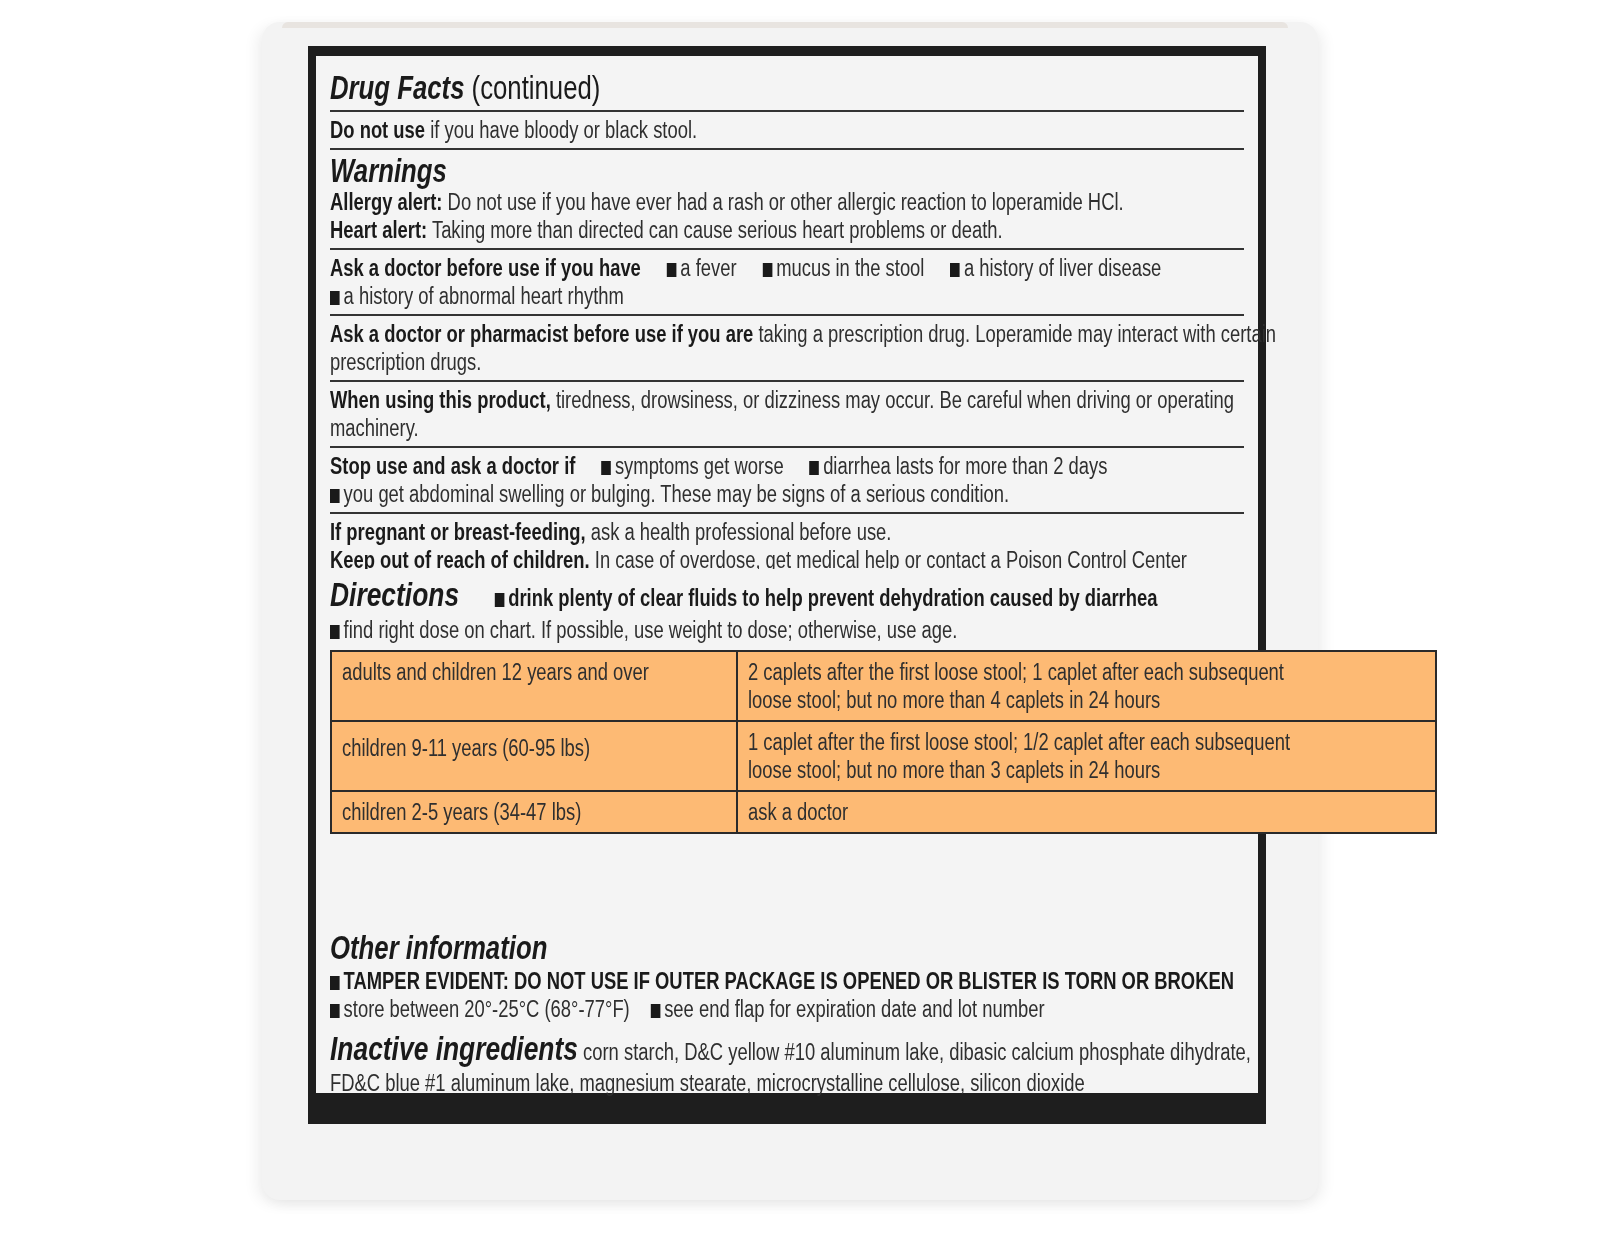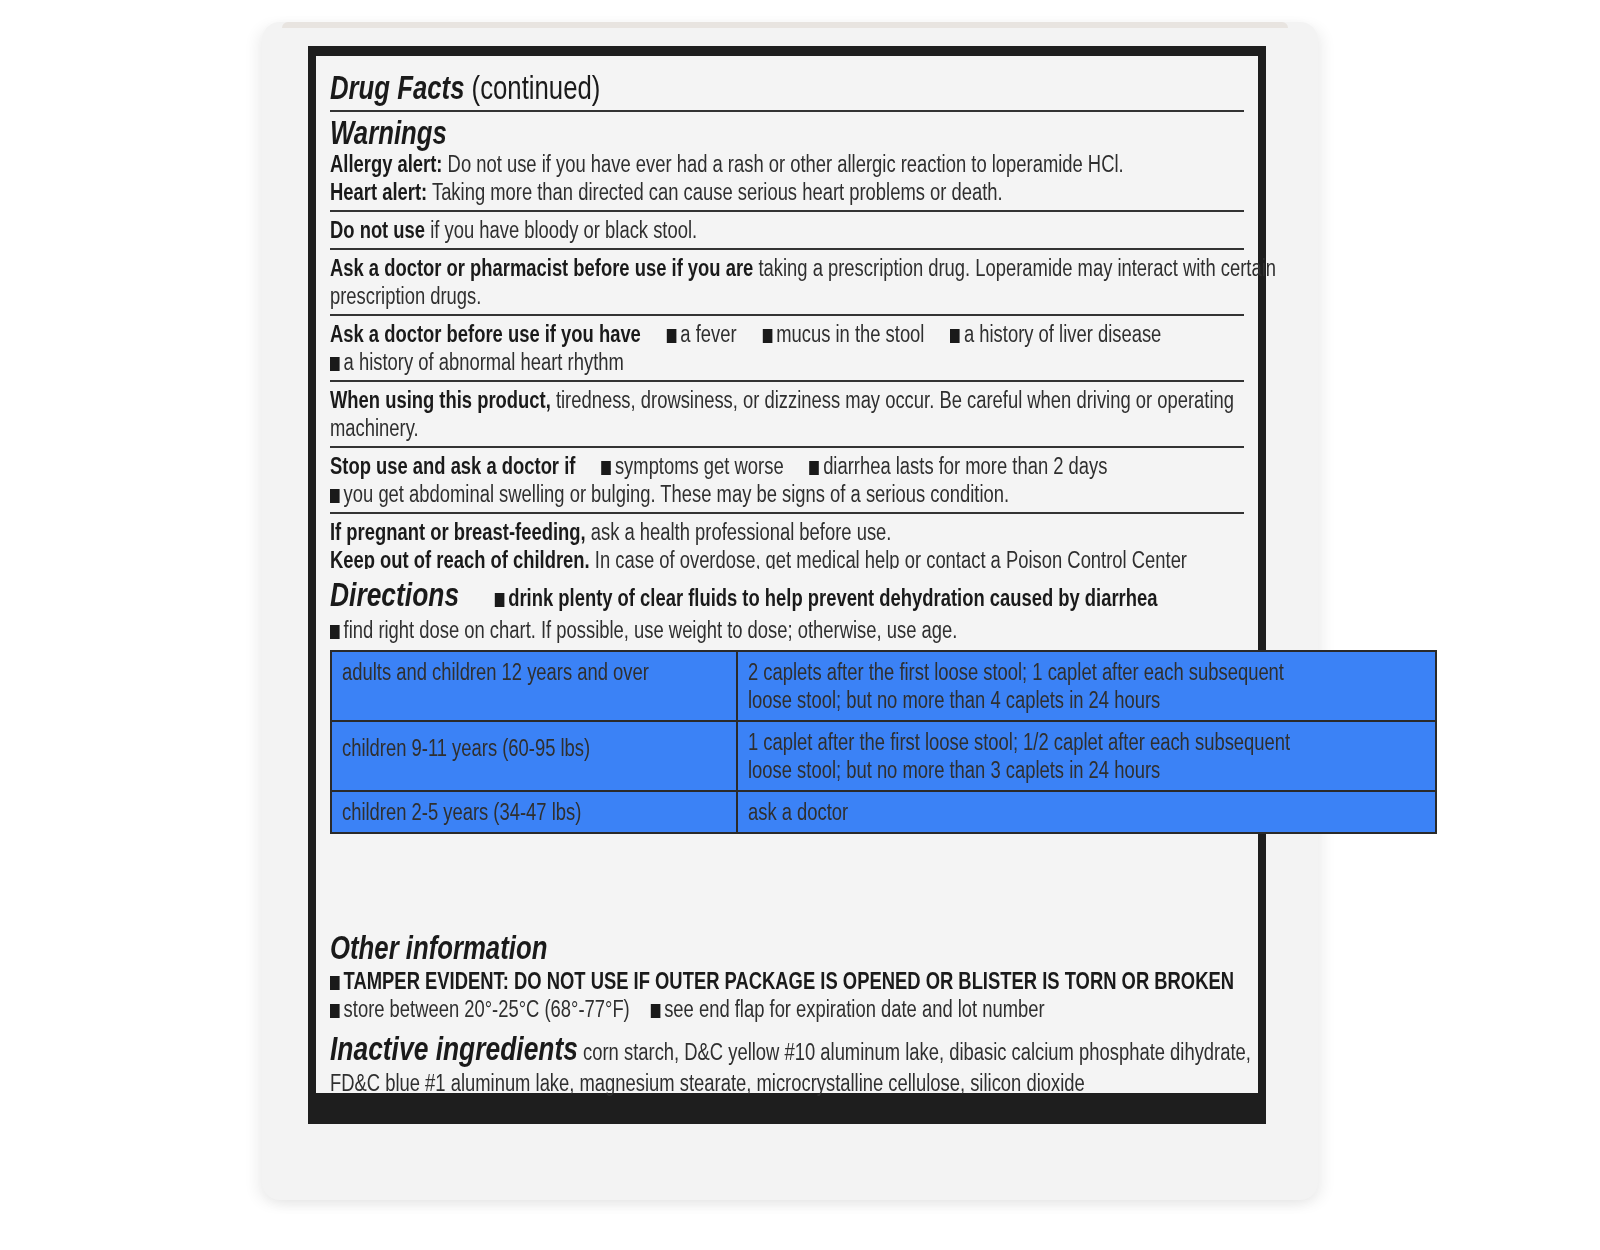--- a/index.html
+++ b/index.html
@@ -28,21 +28,21 @@
     font-style:italic; font-weight:bold; color:#1a1a1a; font-size:33px; line-height:40px;
     transform:scaleX(0.78); transform-origin:left center; white-space:nowrap; display:inline-block;
   }
   .title-row { height:52px; display:flex; align-items:flex-end; padding-bottom:2px; border-bottom:2px solid #333; }
   .title-row .cont { font-style:normal; font-weight:normal; }
   .sect { border-bottom:2px solid #333; padding:4px 0 4px 0; }
   .sect:last-child { border-bottom:none; }
   .bullet { display:inline-block; width:12px; height:14px; background:#1a1a1a; margin-right:5px; vertical-align:-1px; }
   .gap { display:inline-block; width:26px; }
   table.dose {
-    border-collapse:collapse; width:922px; margin:6px 0 18px 0; background:#3b82f6;
+    border-collapse:collapse; width:922px; margin:6px 0 18px 0; background:#fdba74;
   }
   table.dose td {
     border:2px solid #2a2a2a; vertical-align:top; padding:6px 10px 6px 10px; box-sizing:border-box;
   }
   table.dose td.age { width:340px; }
   table.dose td .line { width:125%; }
 </style>
 </head>
 <body>
 
@@ -50,43 +50,43 @@
     <div class="flap-top"></div>
   </div>
 
 <div class="panel">
 
   <div class="box" style="height:513px;">
     <div class="title-row">
       <span class="heading"><span>Drug Facts</span> <span class="cont">(continued)</span></span>
     </div>
 
+    <div class="sect">
+      <div class="line"><span class="b">Do not use</span><span> if you have bloody or black stool.</span></div>
+    </div>
+
     <div class="sect" style="padding-top:4px;">
       <div class="heading" style="line-height:34px;">Warnings</div>
       <div class="line"><span class="b">Allergy alert:</span><span> Do not use if you have ever had a rash or other allergic reaction to loperamide HCl.</span></div>
       <div class="line"><span class="b">Heart alert:</span><span> Taking more than directed can cause serious heart problems or death.</span></div>
-    </div>
-
-    <div class="sect">
-      <div class="line"><span class="b">Do not use</span><span> if you have bloody or black stool.</span></div>
-    </div>
-
-    <div class="sect">
-      <div class="line"><span class="b">Ask a doctor or pharmacist before use if you are</span><span> taking a prescription drug. Loperamide may interact with certain</span></div>
-      <div class="line">prescription drugs.</div>
     </div>
 
     <div class="sect">
       <div class="line">
         <span class="b">Ask a doctor before use if you have</span><span class="gap"></span>
         <span class="bullet"></span><span>a fever</span><span class="gap"></span>
         <span class="bullet"></span><span>mucus in the stool</span><span class="gap"></span>
         <span class="bullet"></span><span>a history of liver disease</span>
       </div>
       <div class="line"><span class="bullet"></span><span>a history of abnormal heart rhythm</span></div>
+    </div>
+
+    <div class="sect">
+      <div class="line"><span class="b">Ask a doctor or pharmacist before use if you are</span><span> taking a prescription drug. Loperamide may interact with certain</span></div>
+      <div class="line">prescription drugs.</div>
     </div>
 
     <div class="sect">
       <div class="line"><span class="b">When using this product,</span><span> tiredness, drowsiness, or dizziness may occur. Be careful when driving or operating</span></div>
       <div class="line">machinery.</div>
     </div>
 
     <div class="sect">
       <div class="line">
         <span class="b">Stop use and ask a doctor if</span><span class="gap"></span>

